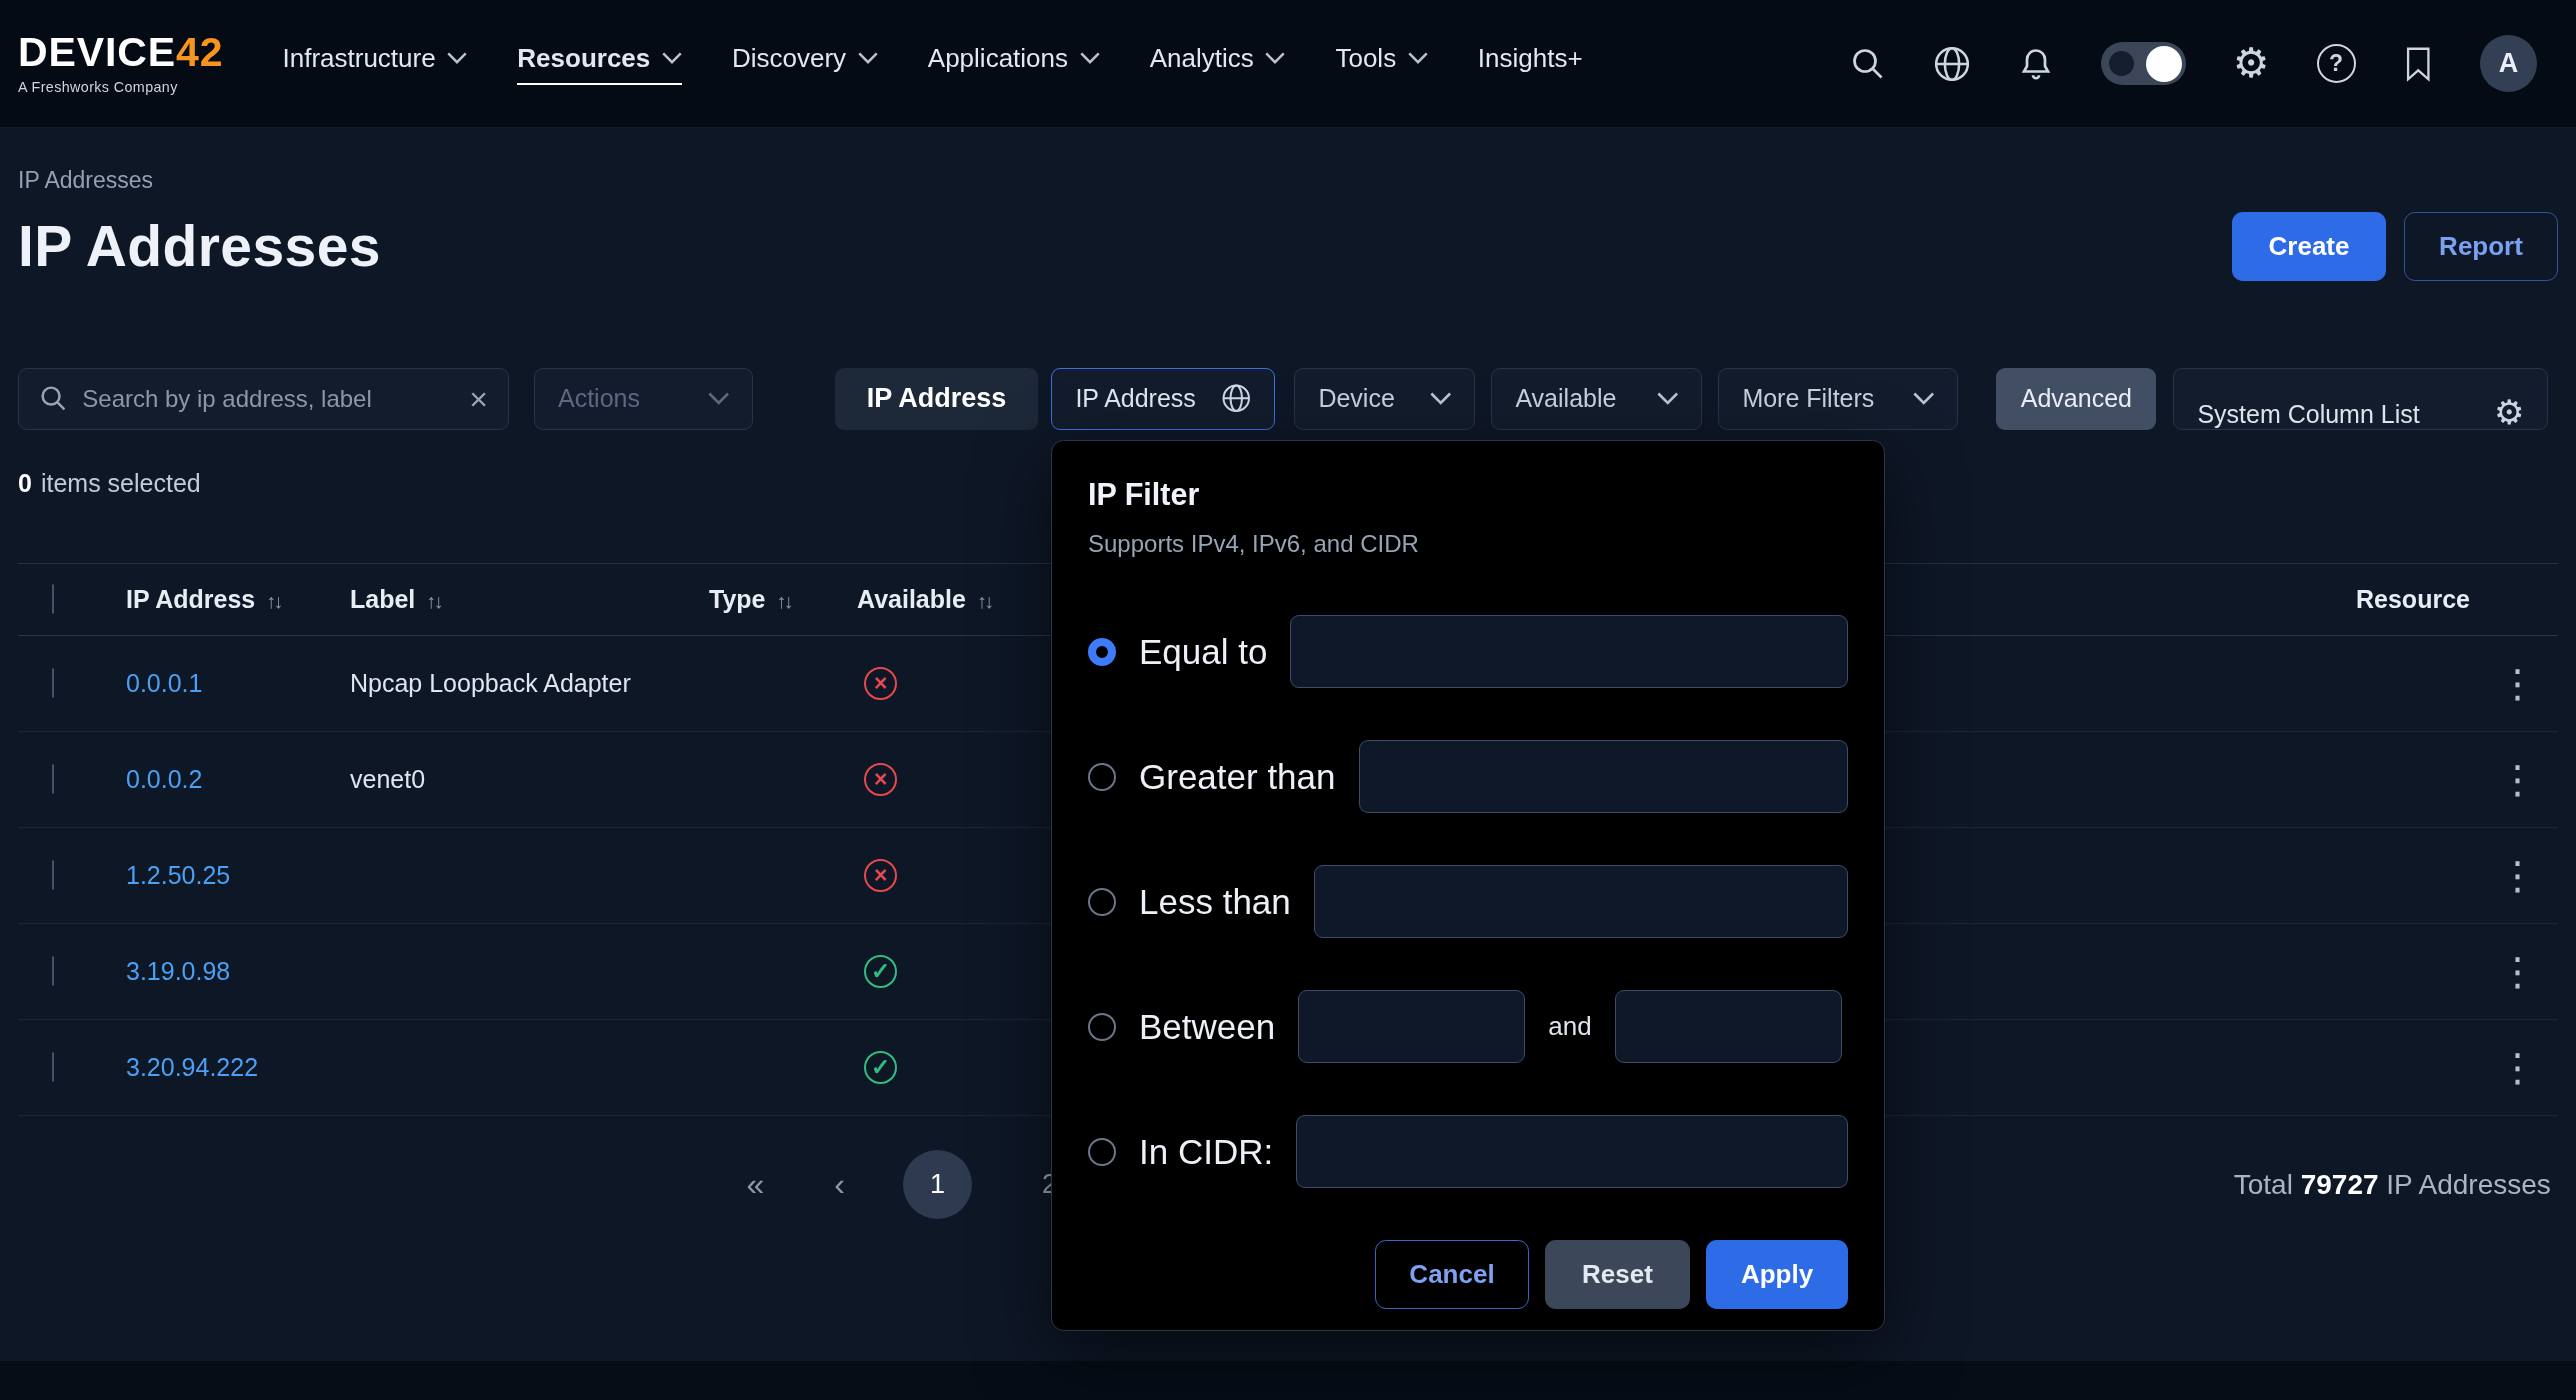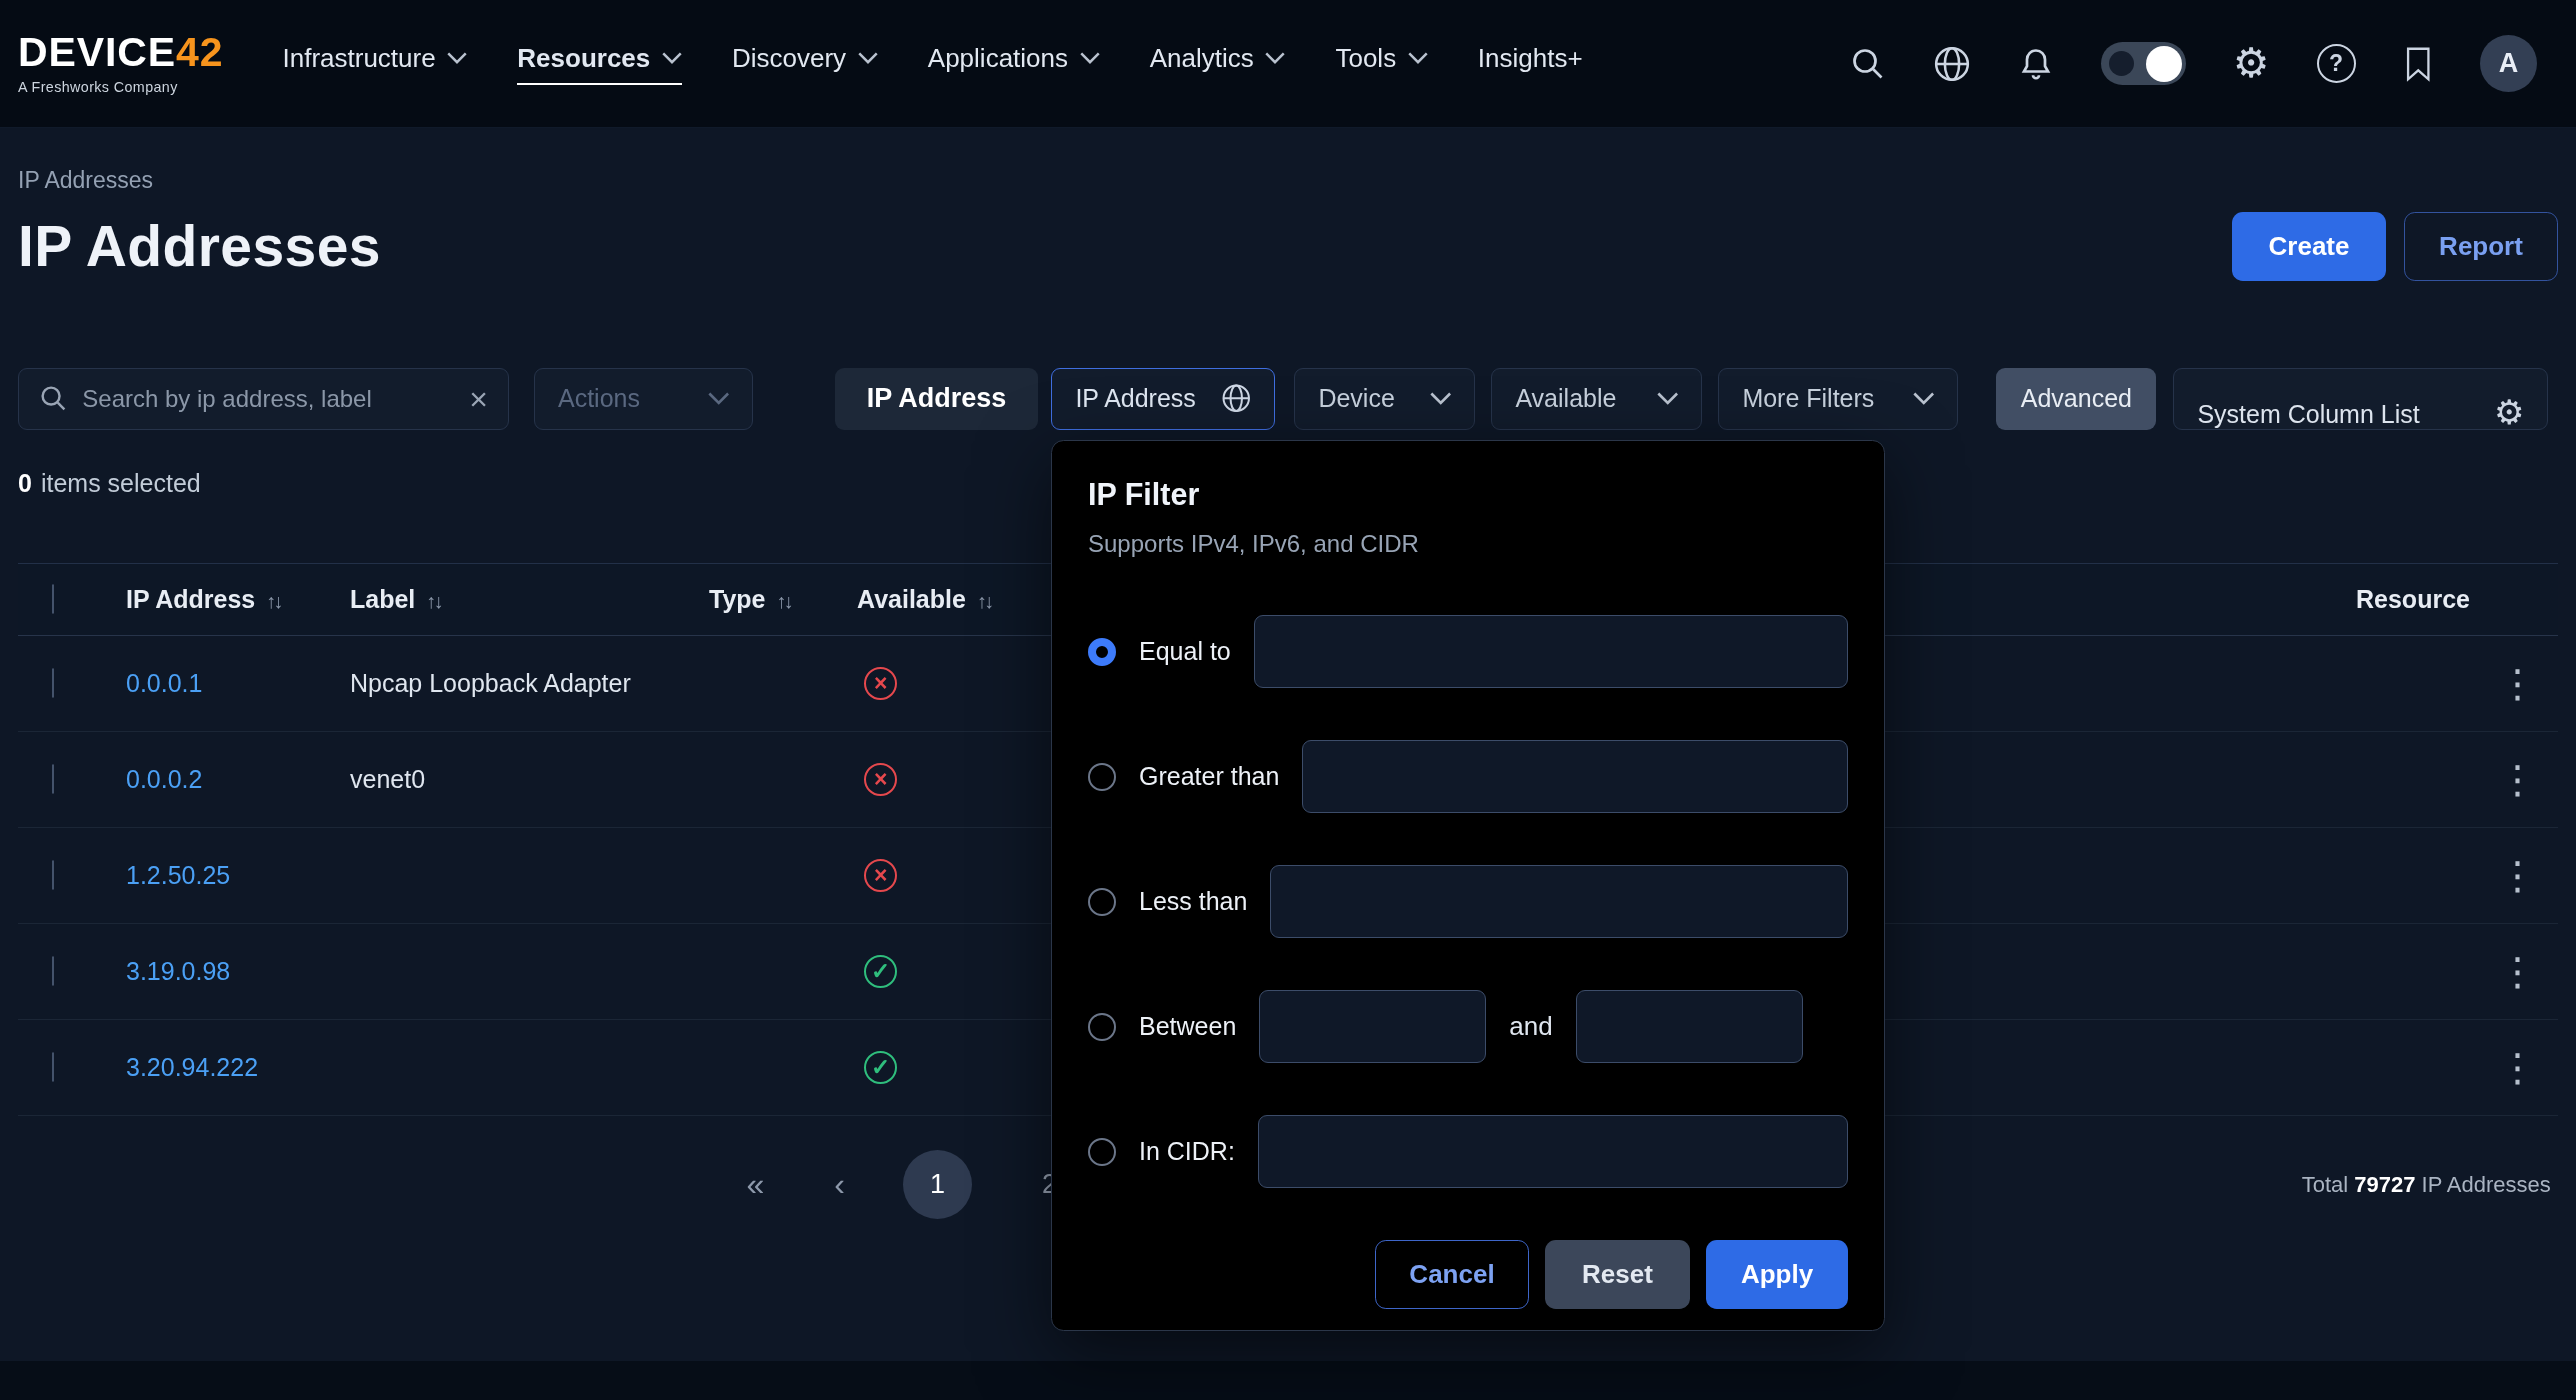--- a/index.html
+++ b/index.html
@@ -91,40 +91,40 @@
 
   
   .pagerow { display: flex; align-items: center; margin: 34px 18px 0; height: 69px; }
   .pg { width: 41px; height: 41px; display: flex; align-items: center; justify-content: center; font-size: 32px; color: #8d99ab; cursor: pointer; }
   .pg-first { margin-left: 717px; }
   .pg-first::after { content: "«"; }
   .pg-prev { margin-left: 43px; }
   .pg-prev::after { content: "‹"; }
   .pg-num { width: 69px; height: 69px; border-radius: 50%; display: flex; align-items: center; justify-content: center; font-size: 27px; color: #9aa5b6; cursor: pointer; margin-left: 43px; }
   .pg-num.active { background: #2e3a50; color: #ffffff; }
-  .total { margin-left: auto; font-size: 22px; color: #aab4c2; padding-right: 7.2px; }
+  .total { margin-left: auto; font-size: 28px; color: #aab4c2; padding-right: 7.2px; }
   .total b { color: #ffffff; }
 
   
   .bottom-strip { position: absolute; left: 0; bottom: 0; width: 100%; height: 39px; background: #060d17; }
 
   
   .popover {
     position: absolute; left: 1051px; top: 440px; width: 834px; height: 891px;
     background: #000000; border: 0.9px solid #2b3649; border-radius: 12.5px;
     box-shadow: 0 23px 72px rgba(0,0,0,.55); z-index: 40;
     padding: 36px 36px 36px; display: flex; flex-direction: column;
   }
   .pop-title { font-size: 30.5px; font-weight: 700; color: #f0f4fa; margin-bottom: 18px; }
   .pop-sub { font-size: 24px; color: #98a4b5; margin-bottom: 57px; }
   .opt-row { display: flex; align-items: center; height: 73px; margin-bottom: 52px; cursor: pointer; }
   .radio { width: 28px; height: 28px; border-radius: 50%; flex: 0 0 28px; }
   .radio.flag-true { border: 8px solid #3d7bfa; }
   .radio.flag-false { border: 2.7px solid #6b7689; }
-  .opt-label { font-size: 25px; color: #edf1f7; margin-left: 23px; white-space: nowrap; }
+  .opt-label { font-size: 35px; color: #edf1f7; margin-left: 23px; white-space: nowrap; }
   .ip-input {
     height: 73px; border-radius: 9px; background: #0f1828; border: 1.8px solid #3c4c69;
     margin-left: 23px; flex: 1; color: #e6ecf4; font-size: 25px; padding: 0 20px;
     outline: none; font-family: inherit; min-width: 0;
   }
   .opt-row:first-of-type .ip-input { border-color: #5a7099; }
   .ip-input.small { flex: 0 0 227px; }
   .and-label { font-size: 26px; color: #dfe6ef; margin-left: 23px; }
   .pop-buttons { margin-top: auto; display: flex; justify-content: flex-end; gap: 16px; }
   .btn-cancel { width: 154px; background: transparent; border: 1.8px solid #3e66c9; color: #7da2f2; }

